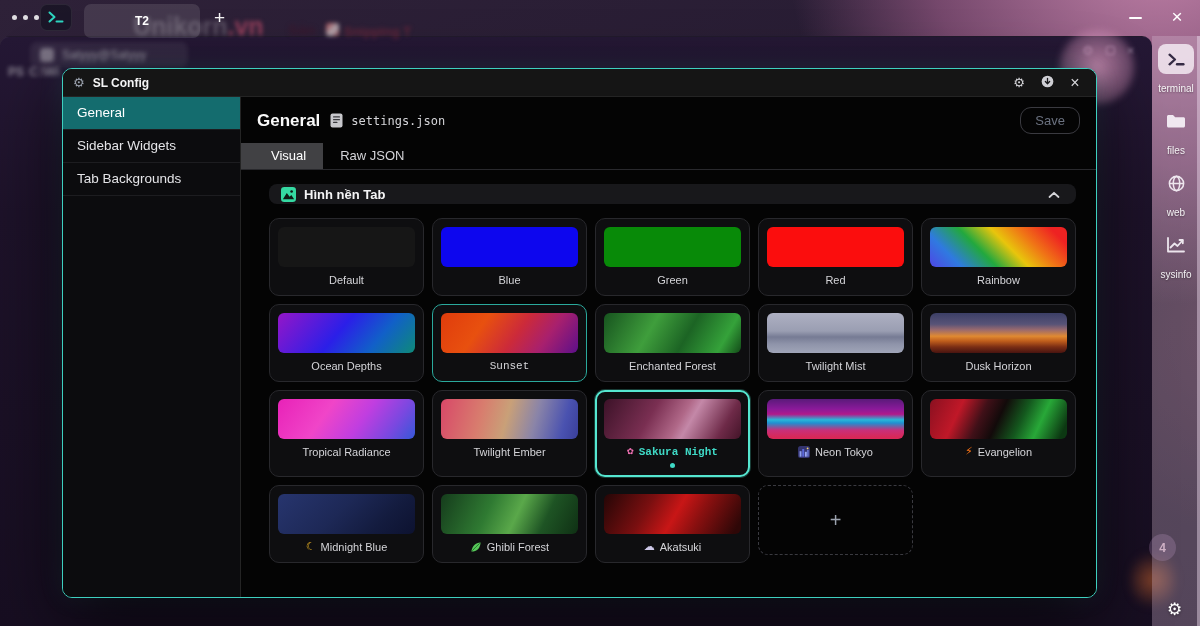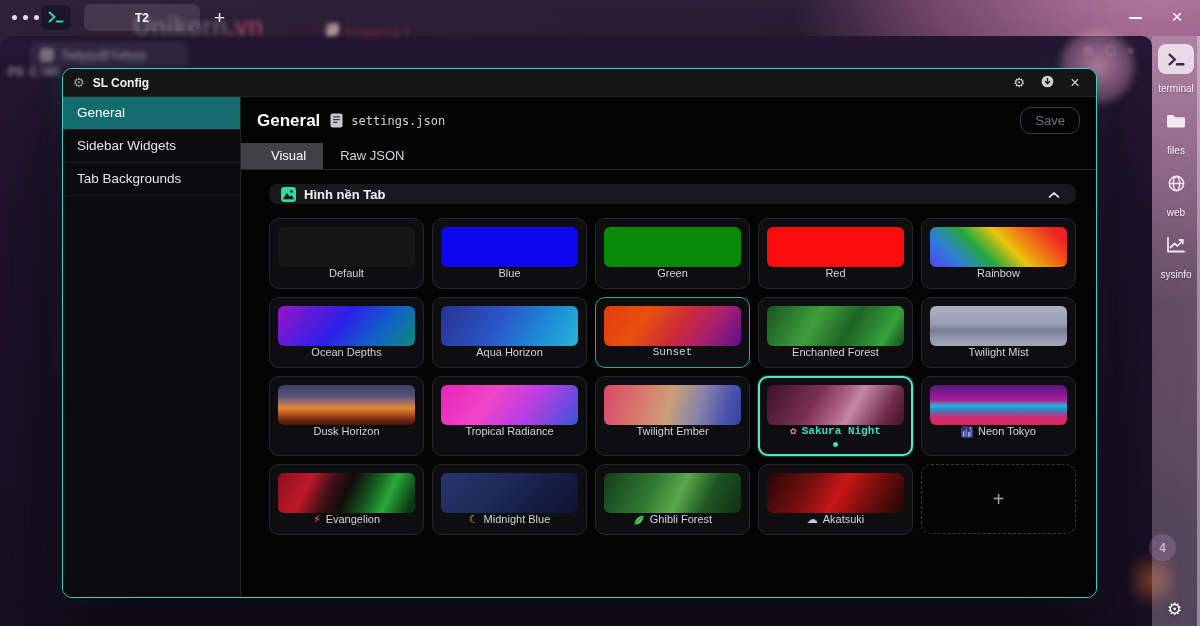--- a/index.html
+++ b/index.html
@@ -12,21 +12,21 @@
       linear-gradient(160deg,#2e2138 0%,#271c33 40%,#201629 70%,#1c1226 100%);
   }
 
   
   .titlebar { position:absolute; left:0; top:0; width:1200px; height:36px; z-index:30; }
   .dots { position:absolute; left:12px; top:15px; display:flex; gap:6px; }
   .dots i { width:5px; height:5px; border-radius:50%; background:rgba(255,255,255,0.85); }
   .term-btn { position:absolute; left:40px; top:4px; width:32px; height:27px; border-radius:7px;
     background:rgba(25,20,36,0.85); border:1px solid rgba(255,255,255,0.08);
     display:flex; align-items:center; justify-content:center; }
-  .tb-tab { position:absolute; left:84px; top:4px; width:116px; height:27px; border-radius:7px;
+  .tb-tab { position:absolute; left:84px; top:4px; width:116px; height:34px; border-radius:7px;
     background:rgba(255,255,255,0.11); display:flex; align-items:center; justify-content:center;
     color:#fff; font-size:12px; font-weight:700; z-index:3; }
   .tb-plus { position:absolute; left:206px; top:4px; width:27px; height:27px; display:flex;
     align-items:center; justify-content:center; color:rgba(255,255,255,0.95); font-size:19px; font-weight:300; }
   .watermark { position:absolute; left:133px; top:12px; font-size:25px; font-weight:800;
     color:rgba(255,255,255,0.22); filter:blur(2px); z-index:1; white-space:nowrap; }
   .watermark b { color:rgba(228,88,118,0.55); }
   .bg-hint1 { position:absolute; left:288px; top:21px; font-size:15px; font-weight:800;
     color:rgba(62,18,40,0.6); filter:blur(2px); }
   .snip-ic { position:absolute; left:326px; top:23px; width:13px; height:13px; border-radius:3px;
@@ -116,21 +116,21 @@
   .content { flex:1; padding:14px 20px 0 28px; overflow:hidden; }
   .section-header { background:#18181b; border-radius:8px; height:20px; display:flex;
     align-items:center; padding:0 12px; }
   .sh-icon { display:flex; }
   .sh-title { color:#f4f4f5; font-size:13px; font-weight:700; margin-left:8px; }
   .sh-chevron { margin-left:auto; display:flex; padding:4px; }
 
   .grid { margin-top:14px; display:grid; grid-template-columns:repeat(5,1fr); gap:8px; }
   .card { background:#0e0e10; border:1px solid #28282c; border-radius:10px; padding:8px; }
   .swatch { height:40px; border-radius:6px; }
-  .card-label { display:flex; align-items:center; justify-content:center; gap:5px;
+  .card-label { margin-top:7px; display:flex; align-items:flex-start; justify-content:center; gap:5px;
     color:#d4d4d8; font-size:11px; line-height:13px; }
   .card-label .emoji { font-size:11px; line-height:1; display:flex; align-items:center; }
   .card.selected { border-color:#2aa99c;font-family:Liberation Mono, monospace; }
   .card.current { border:2px solid #55e6d0; padding:7px; box-shadow:0 0 0 1px rgba(85,230,208,0.25); }
   .card.current .card-label { color:#3fd9c6; font-weight:700; }
   .dot { width:5px; height:5px; border-radius:50%; background:#3fd9c6; margin:4px auto 0; }
   .add-card { border:1.5px dashed #3a3a40; background:transparent; height:70px; display:flex;
     align-items:center; justify-content:center; color:#9ca3af; font-size:20px; font-weight:300; }
 </style>
 </head>
@@ -333,26 +333,20 @@
                 <div class="card-label">
                   <span>Rainbow</span>
                 </div>
               </div>
               <div class="card">
                 <div class="swatch" style="background: linear-gradient(130deg, rgb(149, 22, 200) 0%, rgb(43, 31, 232) 45%, rgb(17, 96, 200) 72%, rgb(14, 138, 120) 100%);"></div>
                 <div class="card-label">
                   <span>Ocean Depths</span>
                 </div>
               </div>
-              <div class="card">
-                <div class="swatch" style="background: linear-gradient(120deg, rgb(39, 52, 143) 0%, rgb(42, 82, 200) 40%, rgb(30, 142, 214) 75%, rgb(37, 182, 216) 100%);"></div>
-                <div class="card-label">
-                  <span>Aqua Horizon</span>
-                </div>
-              </div>
               <div class="card selected">
                 <div class="swatch" style="background: linear-gradient(125deg, rgb(224, 60, 12) 0%, rgb(232, 80, 15) 30%, rgb(204, 42, 58) 55%, rgb(168, 32, 110) 75%, rgb(92, 15, 138) 100%);"></div>
                 <div class="card-label">
                   <span>Sunset</span>
                 </div>
               </div>
               <div class="card">
                 <div class="swatch" style="background: linear-gradient(120deg, rgb(23, 84, 31) 0%, rgb(63, 158, 60) 35%, rgb(28, 100, 36) 60%, rgb(53, 162, 58) 85%, rgb(18, 74, 24) 100%);"></div>
                 <div class="card-label">
                   <span>Enchanted Forest</span>

